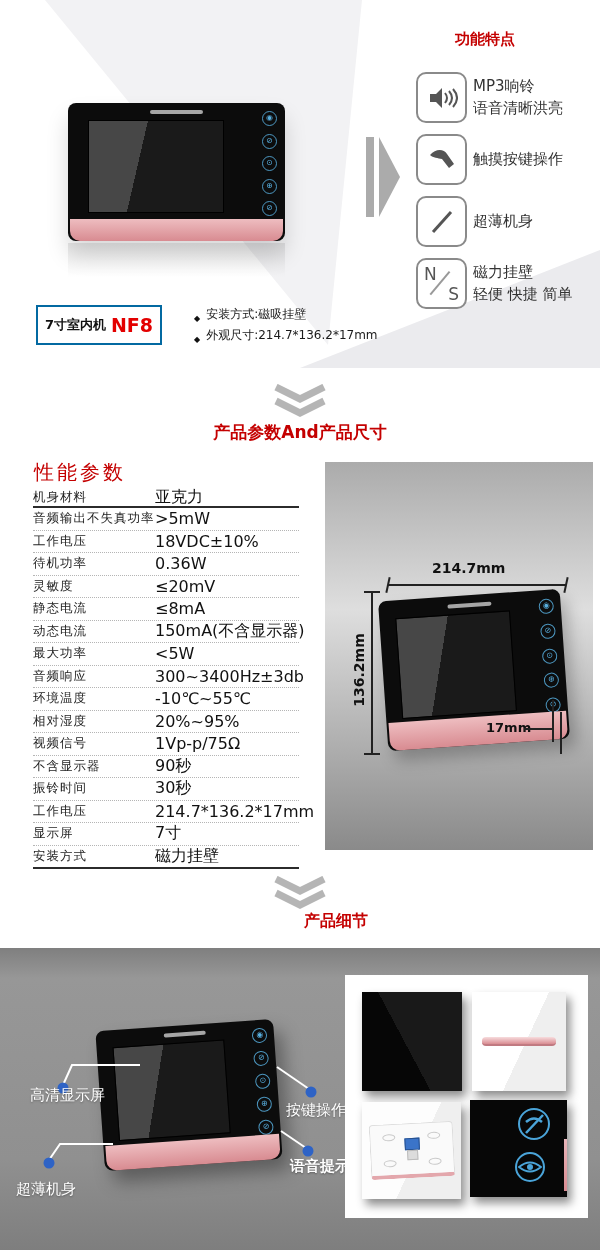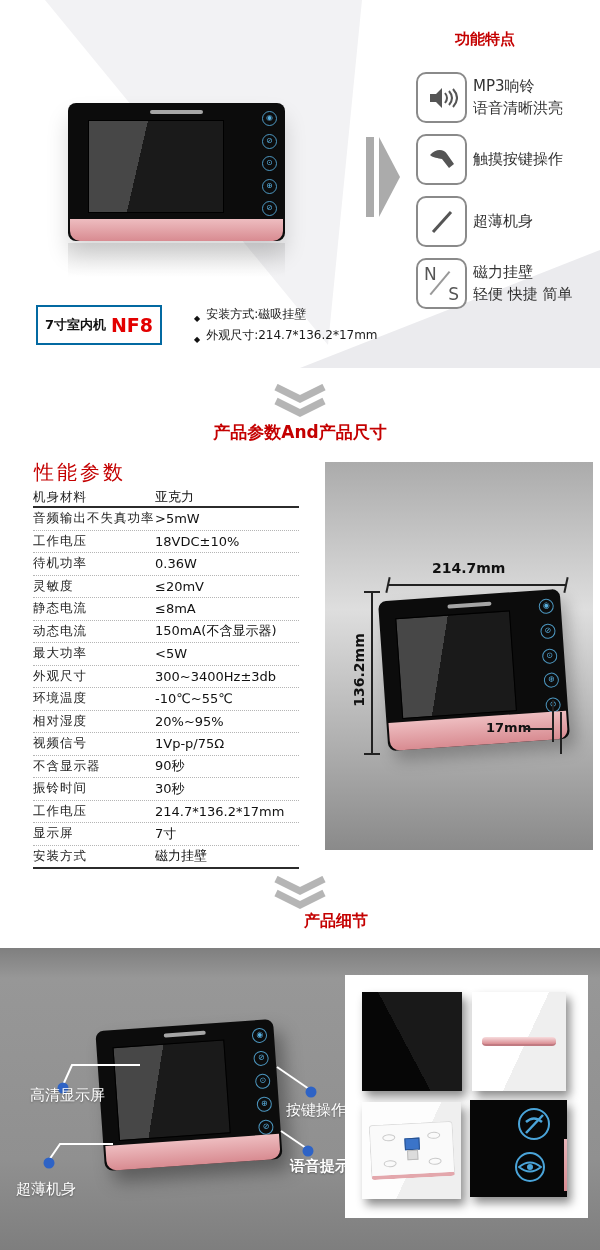--- a/index.html
+++ b/index.html
@@ -20,21 +20,21 @@
   .dev-logo{position:absolute;left:38%;top:5%;width:24%;height:4px;background:#e8e8e8;opacity:.7;border-radius:2px;}
   .dev-screen{position:absolute;left:9%;top:12%;width:62%;height:66%;background:linear-gradient(103deg,#474747 38%,#1a1a1a 38%);border:1px solid #000;}
   .dev-btns{position:absolute;right:3.5%;top:6%;height:76%;width:16px;display:flex;flex-direction:column;justify-content:space-between;align-items:center;}
   .db{width:13px;height:13px;border-radius:50%;color:#57aede;border:1px solid rgba(87,174,222,.85);font-size:8px;line-height:11px;text-align:center;overflow:hidden;}
   .dev-band{position:absolute;left:1%;right:1%;bottom:0;height:16%;background:linear-gradient(180deg,#eebdc0,#d88b91);border-radius:0 0 10px 10px;}
   
   .trow{display:flex;align-items:center;height:21.5px;border-bottom:1px dotted #b5b5b5;}
   .trow.first{height:18px;border-bottom:2px solid #2b2b2b;}
   .trow.last{border-bottom:2px solid #2b2b2b;}
   .tlabel{width:122px;flex:none;font-size:12.5px;color:#1e1e1e;letter-spacing:1px;white-space:nowrap;}
-  .tvalue{font-size:13px;color:#111;white-space:nowrap;}
+  .tvalue{font-size:16px;color:#111;white-space:nowrap;}
   
   .dim-line{position:absolute;background:#222;}
   .dim-label{position:absolute;color:#111;font-weight:bold;font-size:14px;white-space:nowrap;}
   
   .callout-label{position:absolute;color:#fff;font-size:15px;font-weight:500;white-space:nowrap;text-shadow:0 1px 2px rgba(0,0,0,.35);}
   .sq{position:absolute;box-shadow:4px 6px 9px rgba(0,0,0,.45);}
   .bullet-row{display:flex;align-items:flex-start;font-size:12px;color:#1a1a1a;line-height:17px;}
   .bullet-dia{font-size:8px;margin:4px 6px 0 0;color:#111;}
 </style>
 </head>
@@ -158,21 +158,21 @@
       </div>
     <div class="trow">
         <span class="tlabel">动态电流</span>
         <span class="tvalue">150mA(不含显示器)</span>
       </div>
     <div class="trow">
         <span class="tlabel">最大功率</span>
         <span class="tvalue">&lt;5W</span>
       </div>
     <div class="trow">
-        <span class="tlabel">外观尺寸</span>
+        <span class="tlabel">音频响应</span>
         <span class="tvalue">300~3400Hz±3db</span>
       </div>
     <div class="trow">
         <span class="tlabel">环境温度</span>
         <span class="tvalue">-10℃~55℃</span>
       </div>
     <div class="trow">
         <span class="tlabel">相对湿度</span>
         <span class="tvalue">20%~95%</span>
       </div>

